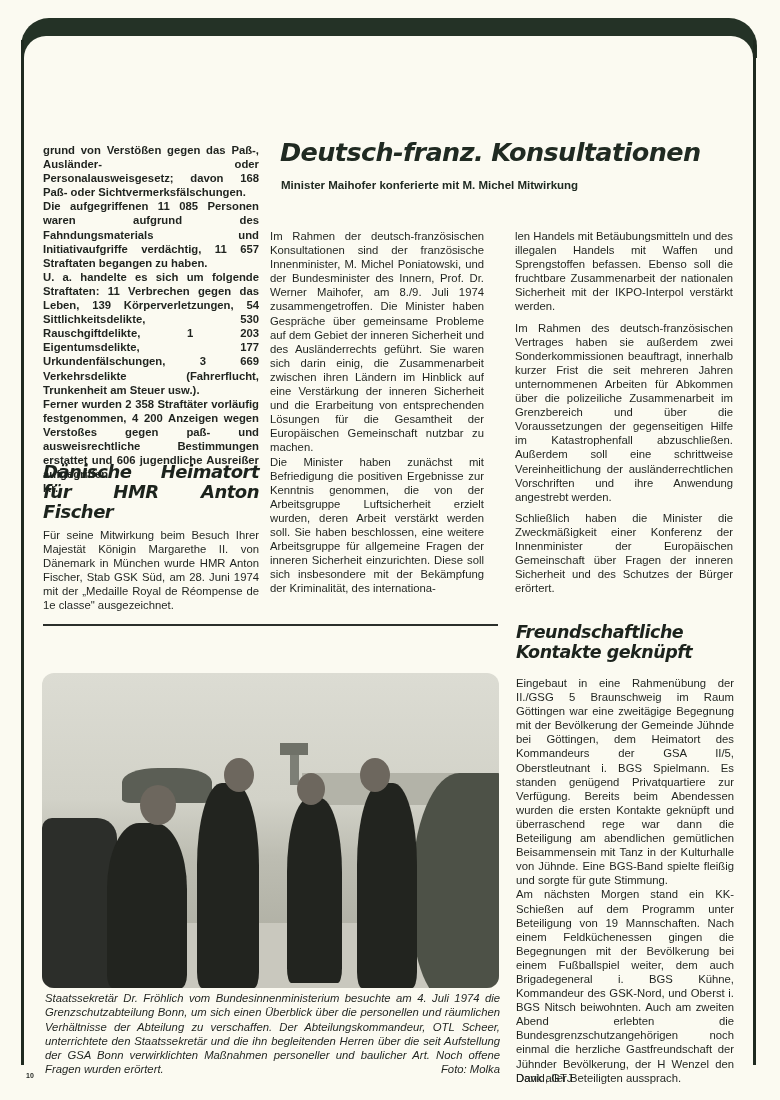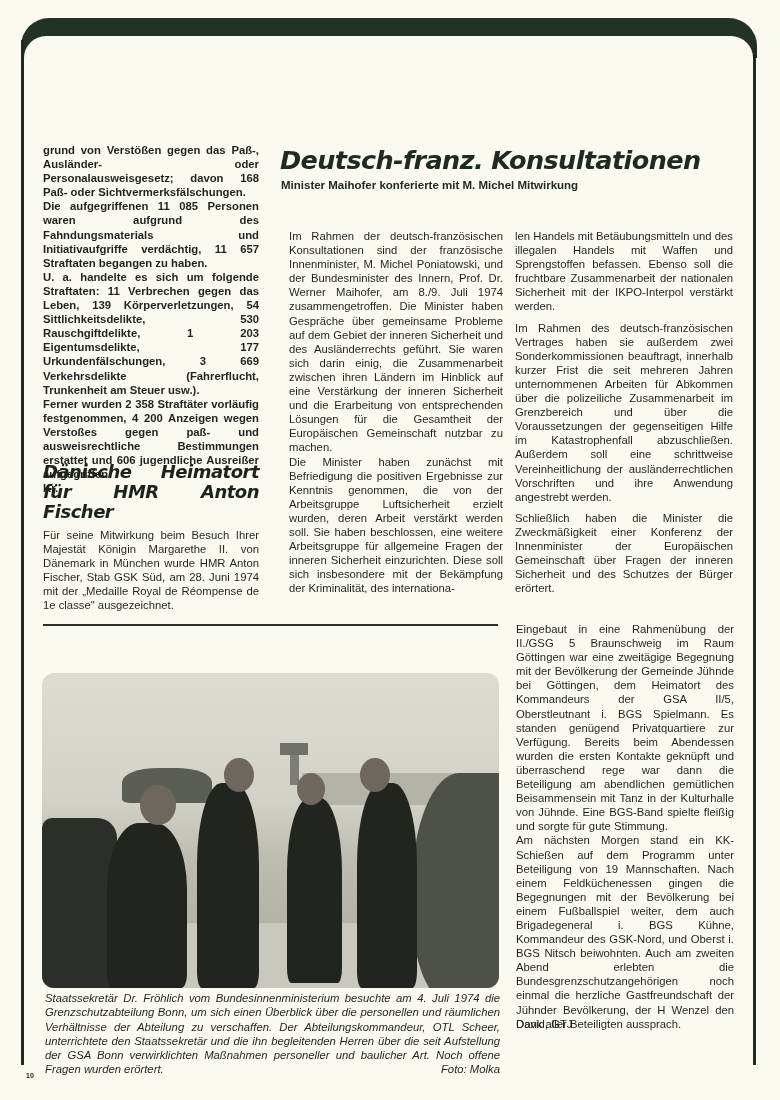--- a/index.html
+++ b/index.html
@@ -21,21 +21,21 @@
   }
   .frame-left { position: absolute; left: 21px; top: 40px; width: 3px; height: 1025px; background: #1f2a20; }
   .frame-right { position: absolute; left: 753px; top: 40px; width: 3px; height: 1025px; background: #1f2a20; }
 
   .col { position: absolute; font-size: 11.3px; line-height: 14.1px; text-align: justify; }
   .col p { margin: 0; }
   .col p.gap { margin-top: 7px; }
   .sig { text-align: left; }
 
   .h-big {
-    position: absolute; left: 280px; top: 128px;
+    position: absolute; left: 280px; top: 120px;
     font-family: "DejaVu Sans", sans-serif; font-weight: bold; font-style: italic;
     font-size: 25.5px; letter-spacing: -0.6px; color: #202a22; white-space: nowrap;
   }
   .h-sub {
     position: absolute; left: 281px; top: 179px;
     font-weight: bold; font-size: 11.5px; color: #202a22; white-space: nowrap;
   }
   .h-mid {
     font-family: "DejaVu Sans", sans-serif; font-weight: bold; font-style: italic;
     font-size: 17.5px; line-height: 20px; letter-spacing: -0.5px; color: #1c231d;
@@ -82,21 +82,21 @@
 </div>
 
 <div class="col" style="left:43px; top:462px; width:216px;">
   <h2 class="h-mid" style="font-size:18px; line-height:20px;">Dänische Heimatort für HMR Anton Fischer</h2>
   <p>Für seine Mitwirkung beim Besuch Ihrer Majestät Königin Margarethe II. von Dänemark in München wurde HMR Anton Fischer, Stab GSK Süd, am 28. Juni 1974 mit der „Medaille Royal de Réompense de 1e classe" ausgezeichnet.</p>
 </div>
 
 <h1 class="h-big">Deutsch-franz. Konsultationen</h1>
 <div class="h-sub">Minister Maihofer konferierte mit M. Michel Mitwirkung</div>
 
-<div class="col" style="left:289px; top:229px; width:214px;">
+<div class="col" style="left:270px; top:229px; width:214px;">
   <p>Im Rahmen der deutsch-französischen Konsultationen sind der französische Innenminister, M. Michel Poniatowski, und der Bundesminister des Innern, Prof. Dr. Werner Maihofer, am 8./9. Juli 1974 zusammengetroffen. Die Minister haben Gespräche über gemeinsame Probleme auf dem Gebiet der inneren Sicherheit und des Ausländerrechts geführt. Sie waren sich darin einig, die Zusammenarbeit zwischen ihren Ländern im Hinblick auf eine Verstärkung der inneren Sicherheit und die Erarbeitung von entsprechenden Lösungen für die Gesamtheit der Europäischen Gemeinschaft nutzbar zu machen.</p>
   <p>Die Minister haben zunächst mit Befriedigung die positiven Ergebnisse zur Kenntnis genommen, die von der Arbeitsgruppe Luftsicherheit erzielt wurden, deren Arbeit verstärkt werden soll. Sie haben beschlossen, eine weitere Arbeitsgruppe für allgemeine Fragen der inneren Sicherheit einzurichten. Diese soll sich insbesondere mit der Bekämpfung der Kriminalität, des internationa-</p>
 </div>
 
 <div class="col" style="left:515px; top:229px; width:218px;">
   <p>len Handels mit Betäubungsmitteln und des illegalen Handels mit Waffen und Sprengstoffen befassen. Ebenso soll die fruchtbare Zusammenarbeit der nationalen Sicherheit mit der IKPO-Interpol verstärkt werden.</p>
   <p class="gap">Im Rahmen des deutsch-französischen Vertrages haben sie außerdem zwei Sonderkommissionen beauftragt, innerhalb kurzer Frist die seit mehreren Jahren unternommenen Arbeiten für Abkommen über die polizeiliche Zusammenarbeit im Grenzbereich und über die Voraussetzungen der gegenseitigen Hilfe im Katastrophenfall abzuschließen. Außerdem soll eine schrittweise Vereinheitlichung der ausländerrechtlichen Vorschriften und ihre Anwendung angestrebt werden.</p>
   <p class="gap">Schließlich haben die Minister die Zweckmäßigkeit einer Konferenz der Innenminister der Europäischen Gemeinschaft über Fragen der inneren Sicherheit und des Schutzes der Bürger erörtert.</p>
 </div>
 
@@ -119,18 +119,22 @@
   <div class="person" style="left:315px; top:110px; width:60px; height:205px;"></div>
   <div class="head" style="left:318px; top:85px; width:30px; height:34px;"></div>
 </div>
 
 <div class="caption">
   <span>Staatssekretär Dr. Fröhlich vom Bundesinnenministerium besuchte am 4. Juli 1974 die Grenzschutzabteilung Bonn, um sich einen Überblick über die personellen und räumlichen Verhältnisse der Abteilung zu verschaffen. Der Abteilungskommandeur, OTL Scheer, unterrichtete den Staatssekretär und die ihn begleitenden Herren über die seit Aufstellung der GSA Bonn verwirklichten Maßnahmen personeller und baulicher Art. Noch offene Fragen wurden erörtert.</span>
   <span class="credit">Foto: Molka</span>
 </div>
 
 <div class="col" style="left:516px; top:622px; width:218px;">
+  <h2 class="h-mid" style="margin-bottom:14px;">
+    <span>Freundschaftliche</span><br>
+    <span>Kontakte geknüpft</span>
+  </h2>
   <p>Eingebaut in eine Rahmenübung der II./GSG 5 Braunschweig im Raum Göttingen war eine zweitägige Begegnung mit der Bevölkerung der Gemeinde Jühnde bei Göttingen, dem Heimatort des Kommandeurs der GSA II/5, Oberstleutnant i. BGS Spielmann. Es standen genügend Privatquartiere zur Verfügung. Bereits beim Abendessen wurden die ersten Kontakte geknüpft und überraschend rege war dann die Beteiligung am abendlichen gemütlichen Beisammensein mit Tanz in der Kulturhalle von Jühnde. Eine BGS-Band spielte fleißig und sorgte für gute Stimmung.</p>
   <p>Am nächsten Morgen stand ein KK-Schießen auf dem Programm unter Beteiligung von 19 Mannschaften. Nach einem Feldküchenessen gingen die Begegnungen mit der Bevölkerung bei einem Fußballspiel weiter, dem auch Brigadegeneral i. BGS Kühne, Kommandeur des GSK-Nord, und Oberst i. BGS Nitsch beiwohnten. Auch am zweiten Abend erlebten die Bundesgrenzschutzangehörigen noch einmal die herzliche Gastfreundschaft der Jühnder Bevölkerung, der H Wenzel den Dank aller Beteiligten aussprach.</p>
   <p class="sig" style="margin-top:-14px;">David, GTJ</p>
 </div>
 
 <div class="pagenum">10</div>
 
 </body></html>

